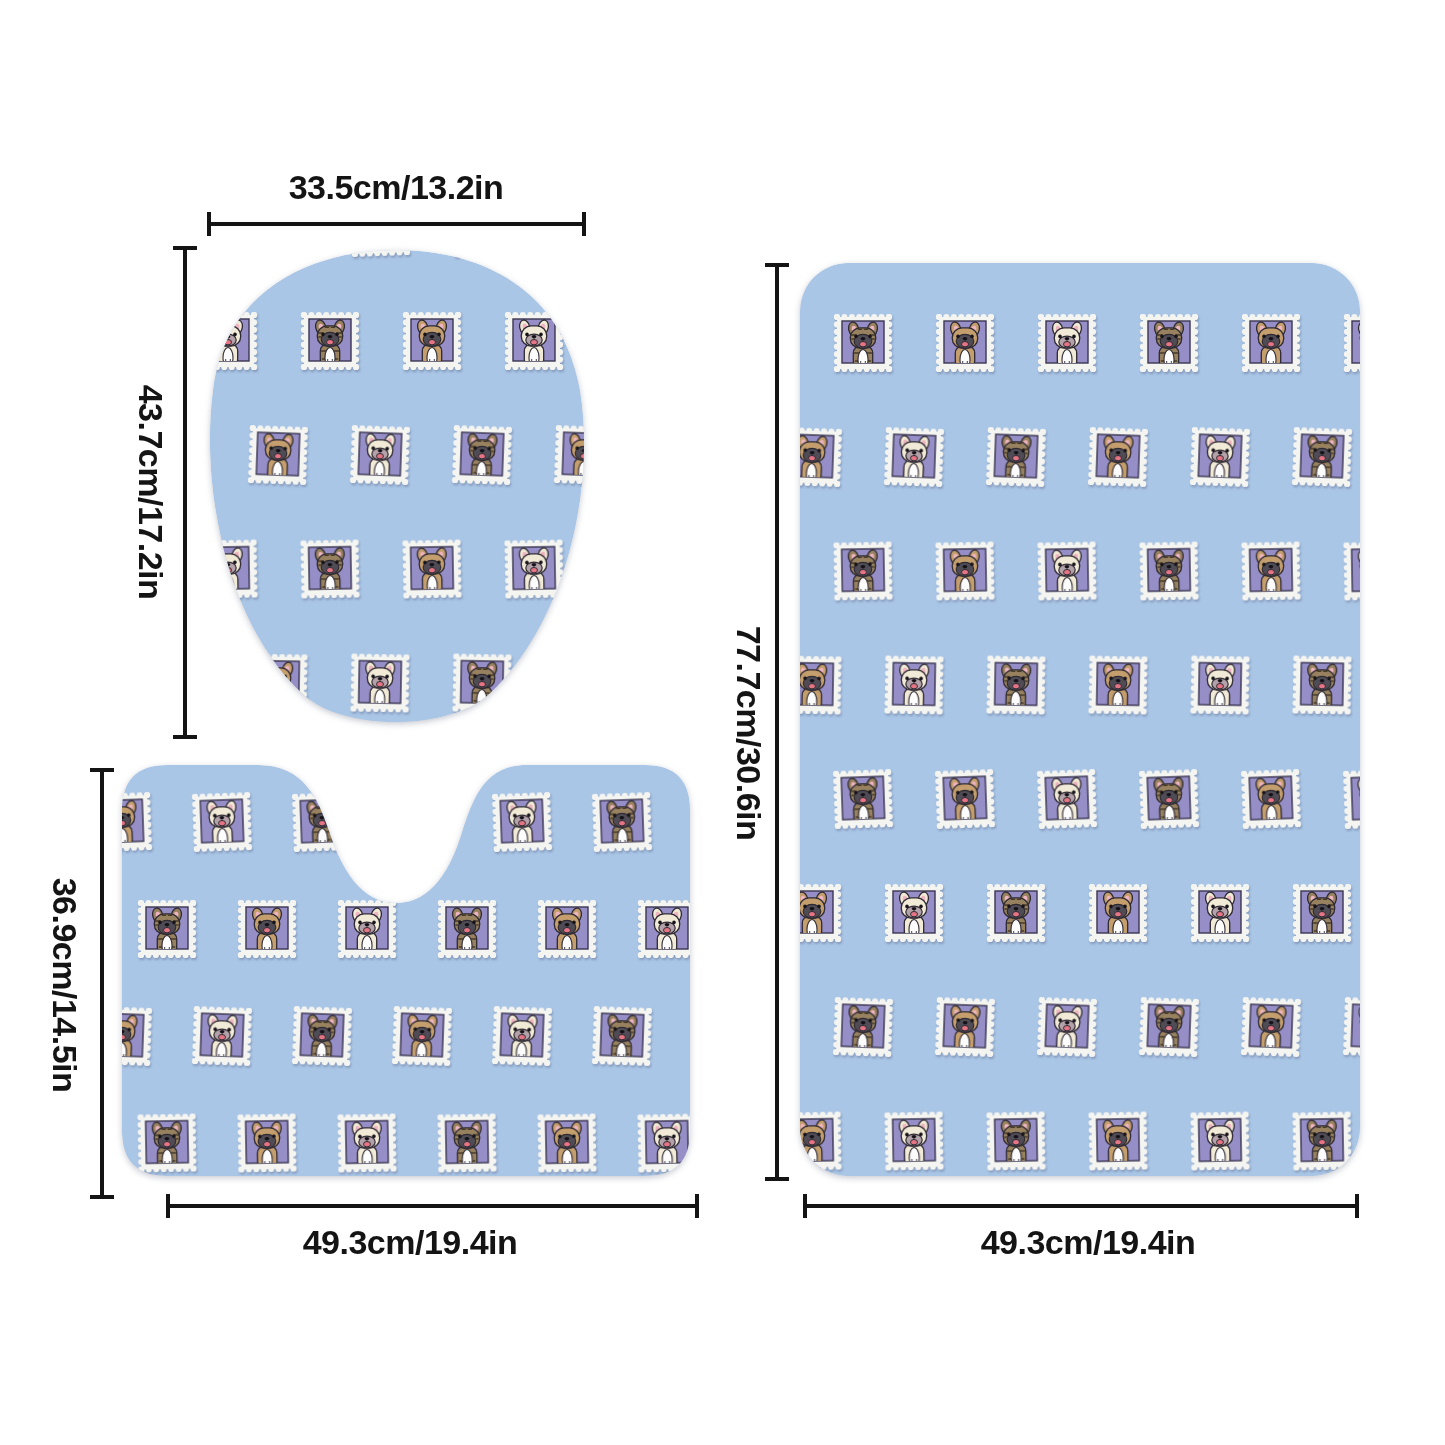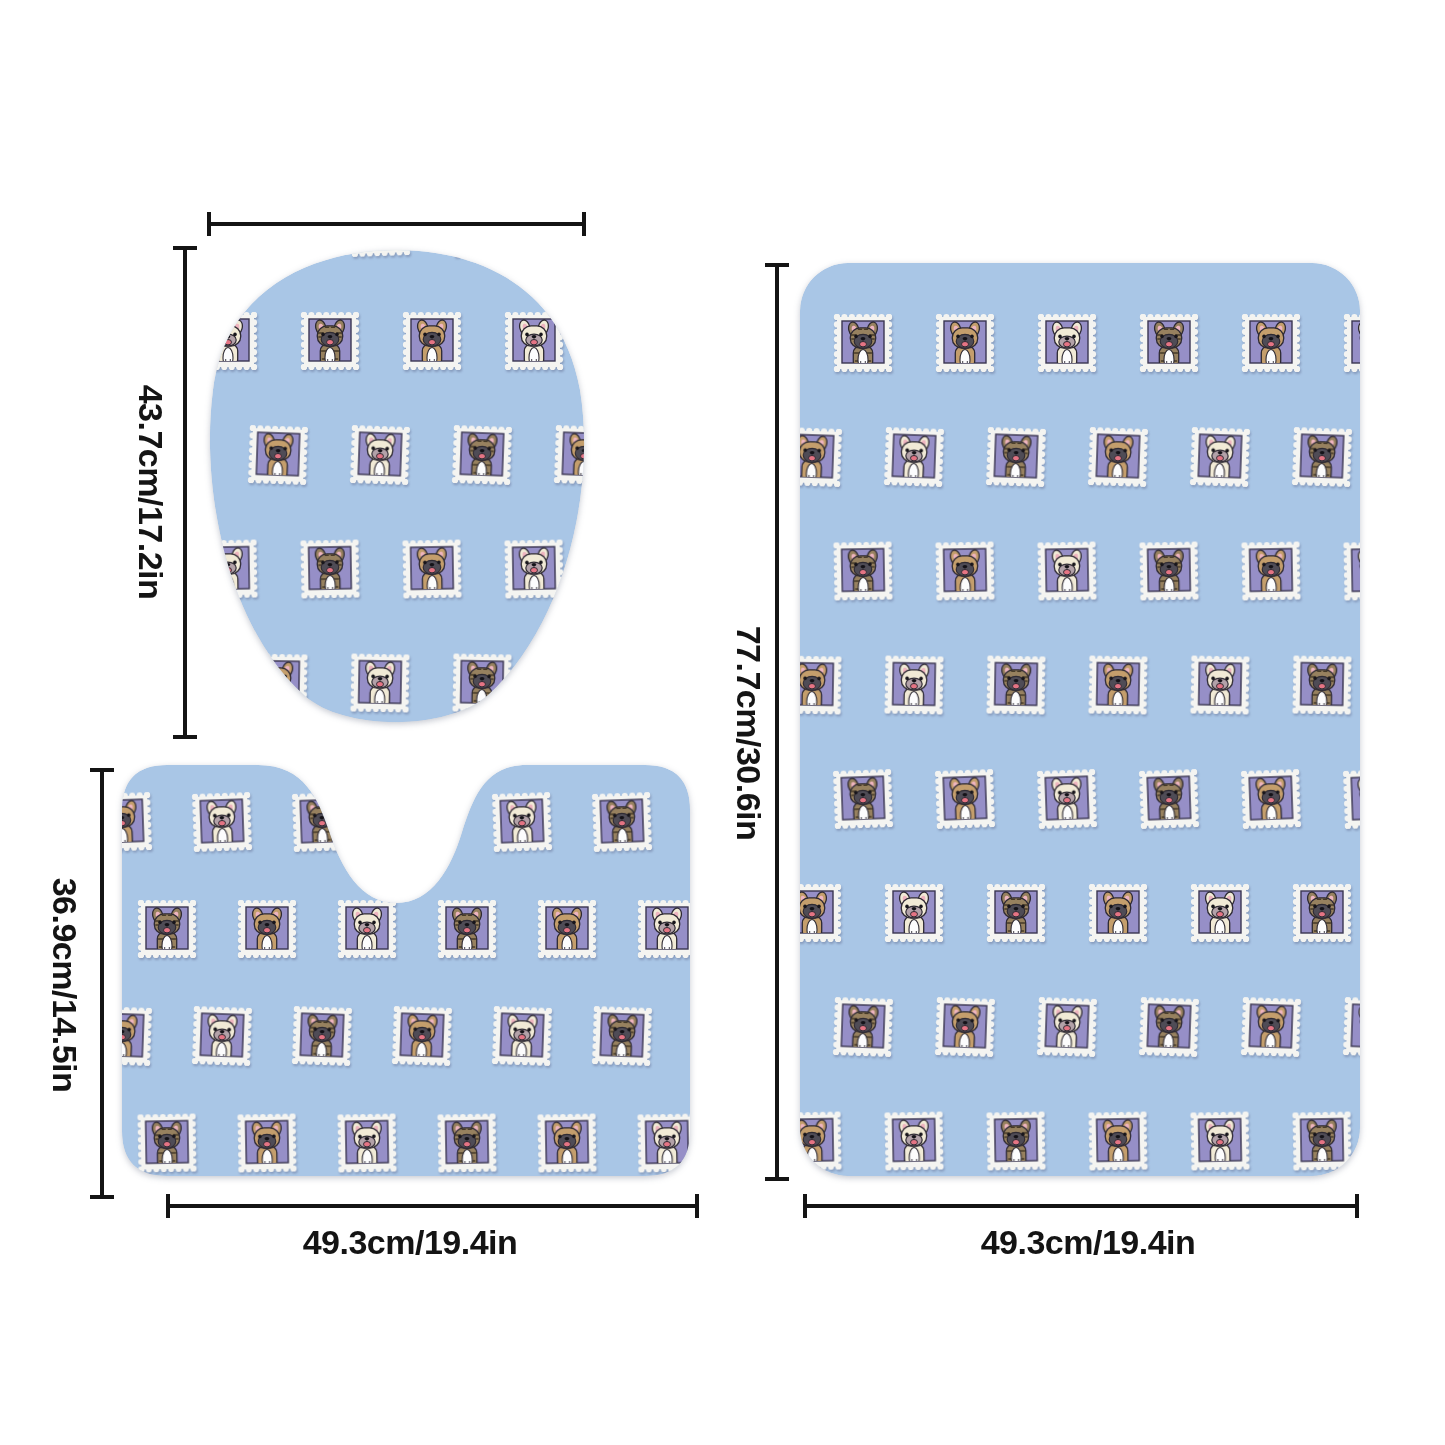--- a/index.html
+++ b/index.html
@@ -290,18 +290,19 @@
       <line x1="765" y1="265" x2="789" y2="265"></line>
       <line x1="765" y1="1179" x2="789" y2="1179"></line>
     </g>
     <g class="dim-line">
       <line x1="805" y1="1206" x2="1357" y2="1206"></line>
       <line x1="805" y1="1194" x2="805" y2="1218"></line>
       <line x1="1357" y1="1194" x2="1357" y2="1218"></line>
     </g>
   </svg>
 
+  <div class="dim-label" style="left:396px;top:187px;">33.5cm/13.2in</div>
   <div class="dim-label vert" style="left:150px;top:492px;">43.7cm/17.2in</div>
   <div class="dim-label vert" style="left:64px;top:985px;">36.9cm/14.5in</div>
   <div class="dim-label" style="left:410px;top:1242px;">49.3cm/19.4in</div>
   <div class="dim-label vert" style="left:748px;top:733px;">77.7cm/30.6in</div>
   <div class="dim-label" style="left:1088px;top:1242px;">49.3cm/19.4in</div>
 </div>
 
 </body></html>

